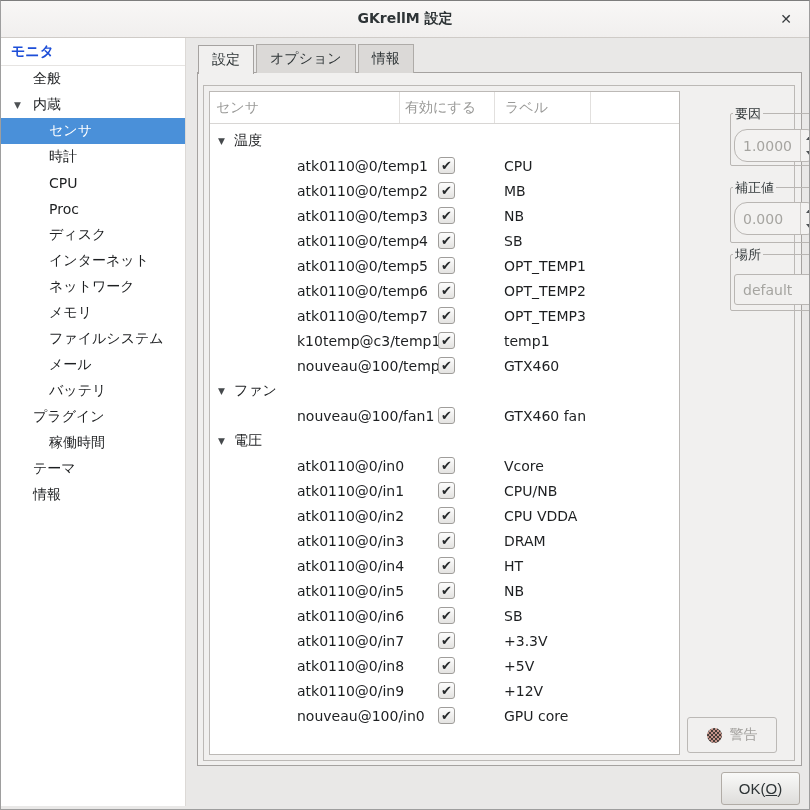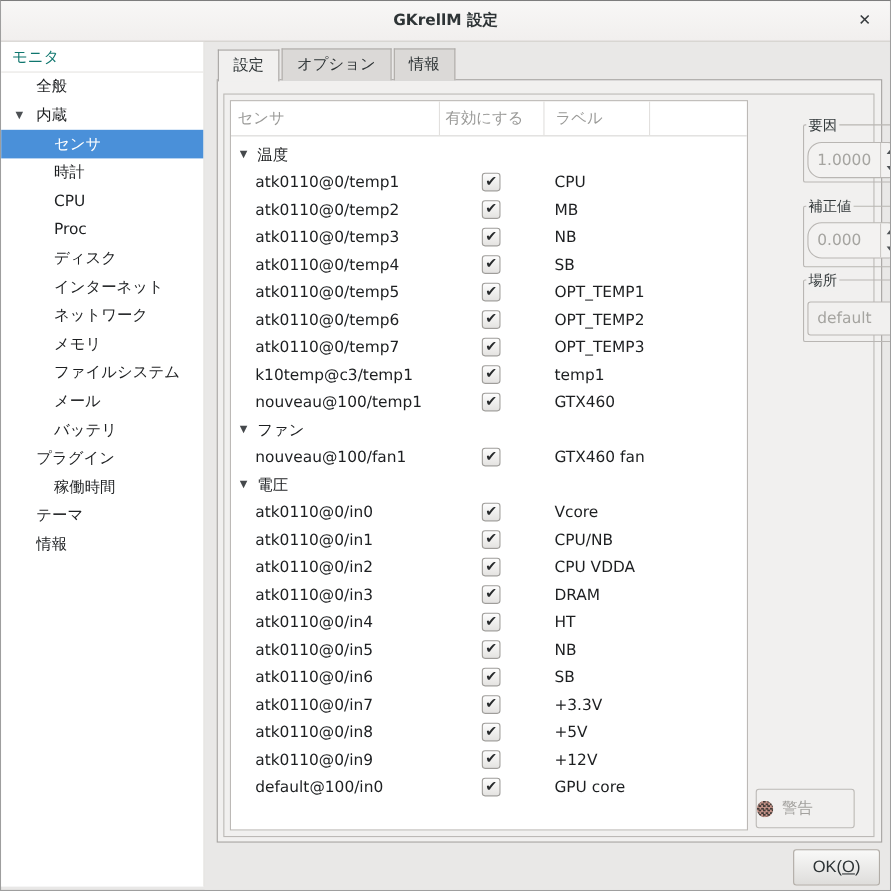--- a/index.html
+++ b/index.html
@@ -13,21 +13,21 @@
     background:linear-gradient(#f8f7f6,#f1efee); border-bottom:1px solid #cfcbc7;
     display:flex; align-items:center; justify-content:center; }
   .title { font-weight:bold; font-size:14px; color:#2e3436; }
   .close-btn { position:absolute; right:12px; top:50%; transform:translateY(-50%);
     width:22px; height:22px; display:flex; align-items:center; justify-content:center;
     font-size:14px; color:#363a3d; cursor:default; }
 
   
   .sidebar { position:absolute; left:0; top:37px; width:185px; height:768px; background:#ffffff; border-right:1px solid #dcd9d6; overflow:hidden; }
   .sb-header { height:28px; display:flex; align-items:center; padding-left:10px;
-    color:#0f766e; border-bottom:1px solid #e6e4e2; font-size:14px; }
+    color:#1d4ed8; border-bottom:1px solid #e6e4e2; font-size:14px;font-weight:bold; }
   .sb-item { position:relative; height:26px; display:flex; align-items:center; color:#1d1f21; }
   .sb-item .sb-exp { position:absolute; left:13px; font-size:9px; color:#4d5154; }
   .sb-item.lvl1 .sb-label { padding-left:32px; }
   .sb-item.lvl2 .sb-label { padding-left:48px; }
   .sb-item.selected { background:#4a90d9; }
   .sb-item.selected .sb-label { color:#ffffff; }
 
   
   .main { position:absolute; left:185px; top:37px; right:0; bottom:0; background:#e9e8e7; }
 
@@ -48,21 +48,21 @@
     background:#ffffff; border:1px solid #bcb9b6; overflow:hidden; }
   .thead { display:grid; grid-template-columns:189px 95px 96px 1fr; height:32px; border-bottom:1px solid #d8d6d4; }
   .th { display:flex; align-items:center; color:#9a9a98; font-size:14px; padding-left:6px; }
   .th + .th { border-left:1px solid #e2e0de; padding-left:5px; }
   .th.lbl { padding-left:10px; }
   .rows { padding-top:4px; }
   .trow { display:grid; grid-template-columns:189px 95px 96px 1fr; height:25px; align-items:center; color:#1d1f21; }
   .trow .c1 { display:flex; align-items:center; }
   .trow.group .c1 { padding-left:8px; }
   .trow.group .g-exp { font-size:9px; color:#45494c; margin-right:9px; }
-  .trow.sensor .c1 { padding-left:22px; }
+  .trow.sensor .c1 { padding-left:55px;margin-left:32px; }
   .trow .c2 { display:flex; justify-content:center; }
   .trow .c3 { padding-left:10px; }
   .cb { width:17px; height:17px; border:1px solid #9f9d9a; border-radius:3px;
     background:linear-gradient(#fdfdfd,#e4e3e1); display:flex; align-items:center; justify-content:center;
     font-size:13px; color:#26292b; line-height:1; }
 
   
   .gframe { position:absolute; left:488px; width:98px; border:1px solid #b9b6b3; border-radius:2px;margin-left:38px; }
   .gframe .glabel { position:absolute; top:-9px; left:2px; background:#f1f0ef; padding:0 2px; font-size:13px; color:#33393b; }
   .gframe.factor { top:27px; height:53px; }
@@ -79,21 +79,21 @@
   .tri-dn { width:0; height:0; border-left:4px solid transparent; border-right:4px solid transparent; border-top:5px solid #4e5255; }
 
   .combo { position:absolute; left:3px; top:19px; width:86px; height:31px;
     border:1px solid #b9b6b3; border-radius:3px; background:#f1f0ef;
     display:flex; align-items:center; padding:0 8px;gap:24px; }
   .combo .val { flex:1; color:#a5a4a0; font-size:14px; }
 
   
   .warn-btn { position:absolute; left:483px; top:631px; width:90px; height:36px;
     border:1px solid #bcb9b6; border-radius:3px; background:#f1f0ef;
-    display:flex; align-items:center; justify-content:flex-start; gap:8px; }
+    display:flex; align-items:center; justify-content:center; gap:8px; }
   .warn-icon { width:15px; height:15px; border-radius:50%;
     background:repeating-conic-gradient(#453c38 0% 25%, #c59389 0% 50%); background-size:4px 4px; }
   .warn-btn .wlabel { color:#a3a19e; font-size:14px; }
 
   
   .ok-btn { position:absolute; right:9px; bottom:4px; width:79px; height:33px;
     border:1px solid #b1aca6; border-radius:3px;
     background:linear-gradient(#f9f9f8,#dedddb);
     display:flex; align-items:center; justify-content:center; font-size:15px; color:#2e3436; }
 </style>
@@ -406,21 +406,21 @@
                   <span class="sname">atk0110@0/in9</span>
                 </span>
                 <span class="c2">
                   <span class="cb">✔</span>
                 </span>
                 <span class="c3">+12V</span>
                 <span class="c4"></span>
               </div>
               <div class="trow sensor">
                 <span class="c1">
-                  <span class="sname">default@100/in0</span>
+                  <span class="sname">nouveau@100/in0</span>
                 </span>
                 <span class="c2">
                   <span class="cb">✔</span>
                 </span>
                 <span class="c3">GPU core</span>
                 <span class="c4"></span>
               </div>
             </div>
         </div>
 

